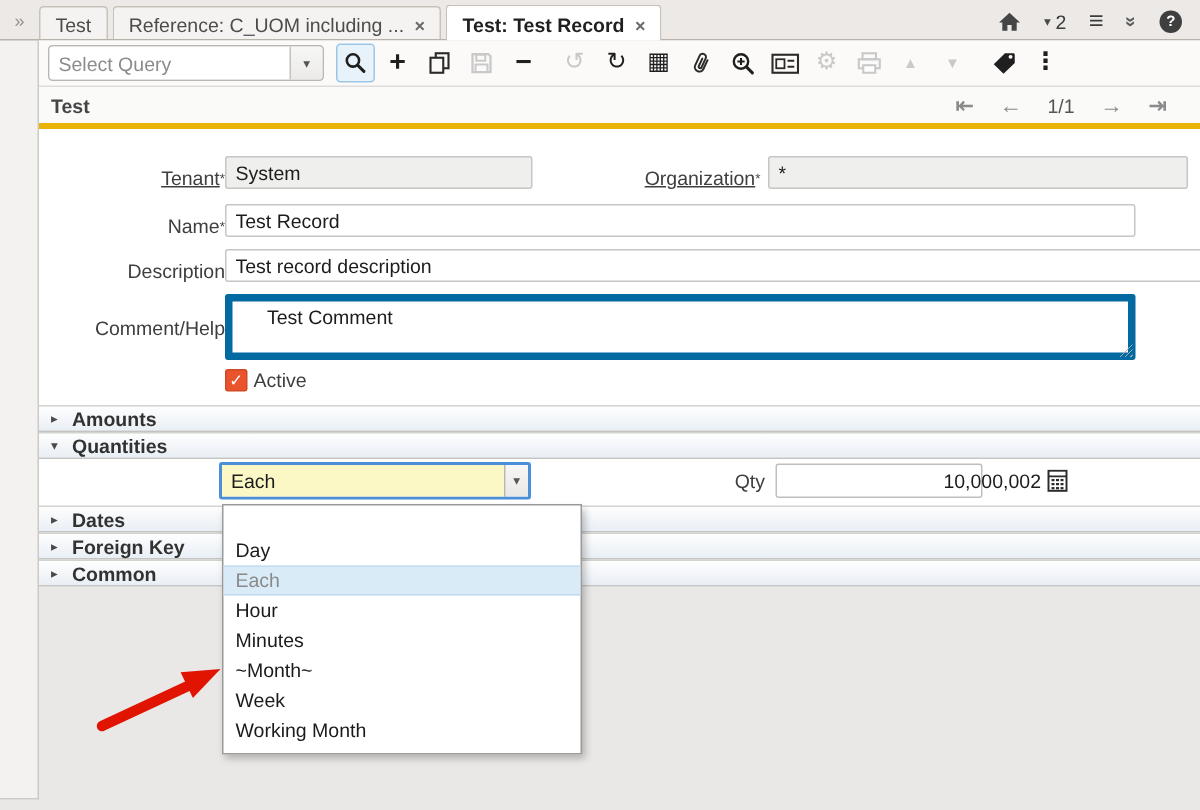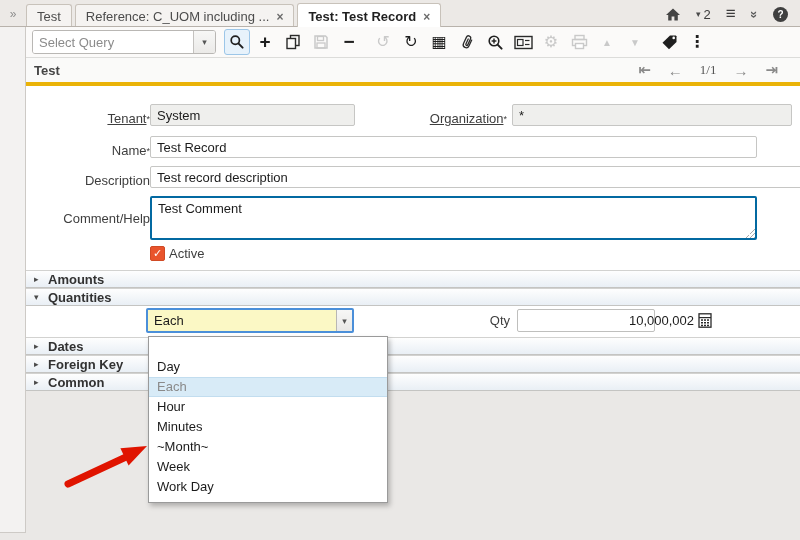--- a/index.html
+++ b/index.html
@@ -48,34 +48,34 @@
   .tbtn .g16 { font-size:16px; line-height:16px; }
   .tbtn .g19 { font-size:19px; font-weight:bold; line-height:18px; }
   .sep { width:6px; }
 
   
   .titlebar { position:absolute; left:26px; top:58px; width:774px; height:28px; background:#FAFAF9;
               border-bottom:4px solid #eab308; display:flex; align-items:center; }
   .titlebar .title { margin-left:8px; font-weight:bold; color:#454545; }
   .navgroup { margin-left:auto; margin-right:22px; display:flex; align-items:center; gap:17px; color:#8a8a8a; }
   .navgroup .nv { font-size:15px; font-weight:bold; }
-  .navgroup .pg { font-size:13px; color:#555;font-family:Liberation Serif, serif; }
+  .navgroup .pg { font-size:13px; color:#555; }
 
   
   .form-area { position:absolute; left:26px; top:86px; width:774px; height:184px; background:#fff; }
   .frow { position:absolute; }
   .flabel { position:absolute; width:118px; text-align:right; color:#3e3e3e; line-height:30px; }
   .flabel.link span.txt { text-decoration:underline; }
   sup.req { font-size:9px; vertical-align:top; }
   .fin { position:absolute; height:22px; border:1px solid #C6C6C4; border-radius:2px; background:#fff;
          font-family:inherit; font-size:13px; color:#1c1c1c; padding:0 6px; outline:none; }
   .fin.ro { background:#EFEFED; }
   .farea-wrap { position:absolute; }
-  textarea.fta { width:100%; height:100%; border:2px solid #0369a1; border-radius:2px; background:#fff;
-                 font-family:inherit; font-size:13px; color:#1c1c1c; padding:3px 6px; resize:none; outline:none; }
+  textarea.fta { width:100%; height:100%; border:5px solid #0369a1; border-radius:2px; background:#fff;
+                 font-family:inherit; font-size:13px; color:#1c1c1c; padding:3px 23px; resize:none; outline:none; }
   .grip { position:absolute; right:2px; bottom:2px; width:9px; height:9px;
           background:linear-gradient(135deg, transparent 0 50%, #aaa 50% 55%, transparent 55% 70%, #aaa 70% 75%, transparent 75% 90%, #aaa 90% 95%, transparent 95%); }
   .chkrow { display:flex; align-items:center; gap:4px; }
   .chk { width:15px; height:15px; background:#E9542C; border:1px solid #D04A24; border-radius:2px;
          color:#fff; font-size:11px; font-weight:bold; display:flex; align-items:center; justify-content:center; }
 
   
   .secbar { position:absolute; left:26px; width:774px; height:18px;
             background:linear-gradient(#FEFEFE,#E9EFF5); border-top:1px solid #D2D2D0; border-bottom:1px solid #C4C4C2;
             display:flex; align-items:center; gap:6px; padding-left:8px; cursor:default; }
@@ -338,21 +338,20 @@
   </div>
 
   <div class="popup">
     <div class="opt"></div>
     <div class="opt">Day</div>
     <div class="opt selected">Each</div>
     <div class="opt">Hour</div>
     <div class="opt">Minutes</div>
     <div class="opt">~Month~</div>
     <div class="opt">Week</div>
-    <div class="opt">Work Day</div>
     <div class="opt">Working Month</div>
   </div>
 
   <svg class="anno" viewBox="0 0 800 540">
     <line x1="68" y1="484" x2="126" y2="457" stroke="#e01400" stroke-width="7" stroke-linecap="round"></line>
     <polygon points="147,446 128.6,465.4 120.4,448.2" fill="#e01400"></polygon>
   </svg>
 
 </div>
 

